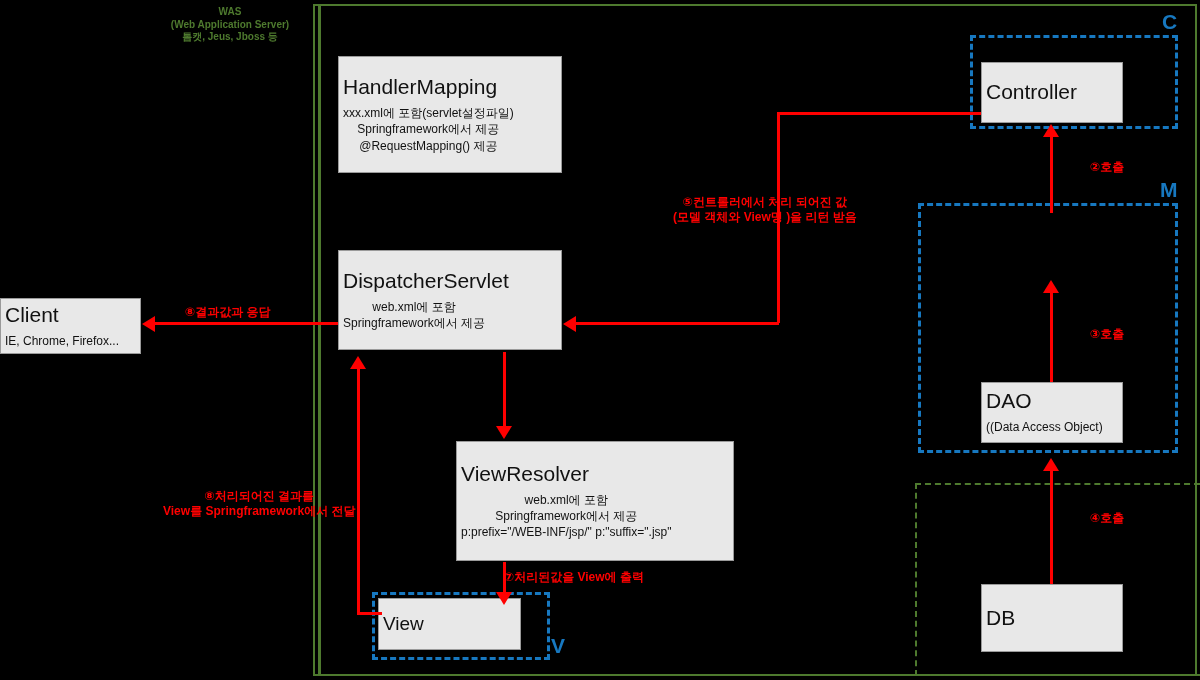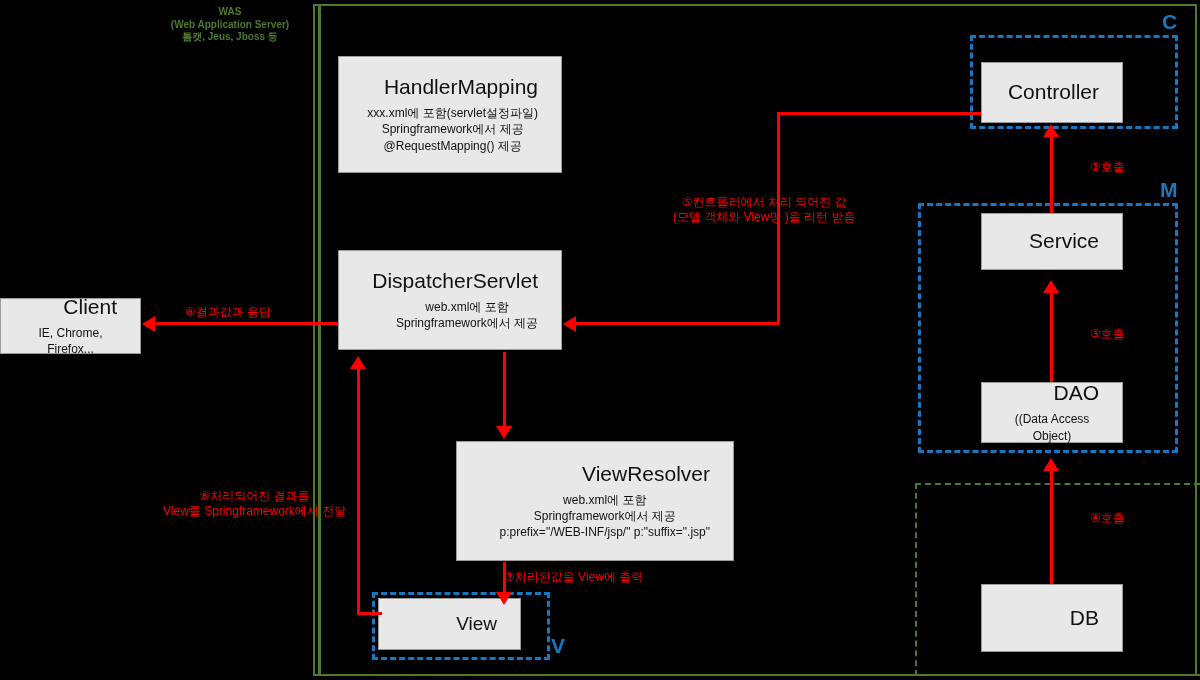--- a/index.html
+++ b/index.html
@@ -10,24 +10,24 @@
   }
   #stage{position:absolute;inset:0;width:1200px;height:680px;}
 
   
   .node{
     position:absolute;
     background:#e8e8e8;
     border:1px solid #9a9a9a;
     box-sizing:border-box;
     display:flex;flex-direction:column;
-    align-items:flex-end;justify-content:center;
+    align-items:flex-start;justify-content:center;
     color:#111;
     text-align:center;
-    padding:4px 23px;
+    padding:4px 4px;
   }
   .node .title{font-size:21px;line-height:1.15;font-weight:400;color:#111;}
   .node .sub{font-size:12px;line-height:1.35;margin-top:6px;color:#111;}
   .node.small .title{font-size:19px;}
 
   
   .was-frame{
     position:absolute;
     border:2px solid #4e7a2e;
     box-sizing:border-box;
@@ -62,21 +62,21 @@
   .line{position:absolute;background:#f00;}
   .vline{width:3px;}
   .hline{height:3px;}
   .arrow{position:absolute;width:0;height:0;}
   .arrow.left {border-top:8px solid transparent;border-bottom:8px solid transparent;border-right:13px solid #f00;}
   .arrow.up   {border-left:8px solid transparent;border-right:8px solid transparent;border-bottom:13px solid #f00;}
   .arrow.down {border-left:8px solid transparent;border-right:8px solid transparent;border-top:13px solid #f00;}
 
   
   .ann{
-    position:absolute;color:#f00;font-size:12px;font-weight:normal;
+    position:absolute;color:#f00;font-size:12px;font-weight:bold;
     line-height:1.25;white-space:nowrap;
   }
   .ann.c2{text-align:center;}
 </style>
 </head>
 <body>
 
 <div id="stage">
 
   <div class="was-frame" style="left:313px;top:4px;width:884px;height:672px;"></div>
@@ -132,23 +132,20 @@
   </div>
 
   <div class="node small" style="left:378px;top:598px;width:143px;height:52px;">
     <div class="title">View</div>
   </div>
 
   <div class="node" style="left:981px;top:62px;width:142px;height:61px;">
     <div class="title">Controller</div>
   </div>
 
-  <div class="node" style="left:981px;top:213px;width:142px;height:57px;">
-    <div class="title">Service</div>
-  </div>
 
   <div class="node" style="left:981px;top:382px;width:142px;height:61px;">
     <div class="title">DAO</div>
     <div class="sub">((Data Access Object)</div>
   </div>
 
   <div class="node" style="left:981px;top:584px;width:142px;height:68px;">
     <div class="title">DB</div>
   </div>
 

